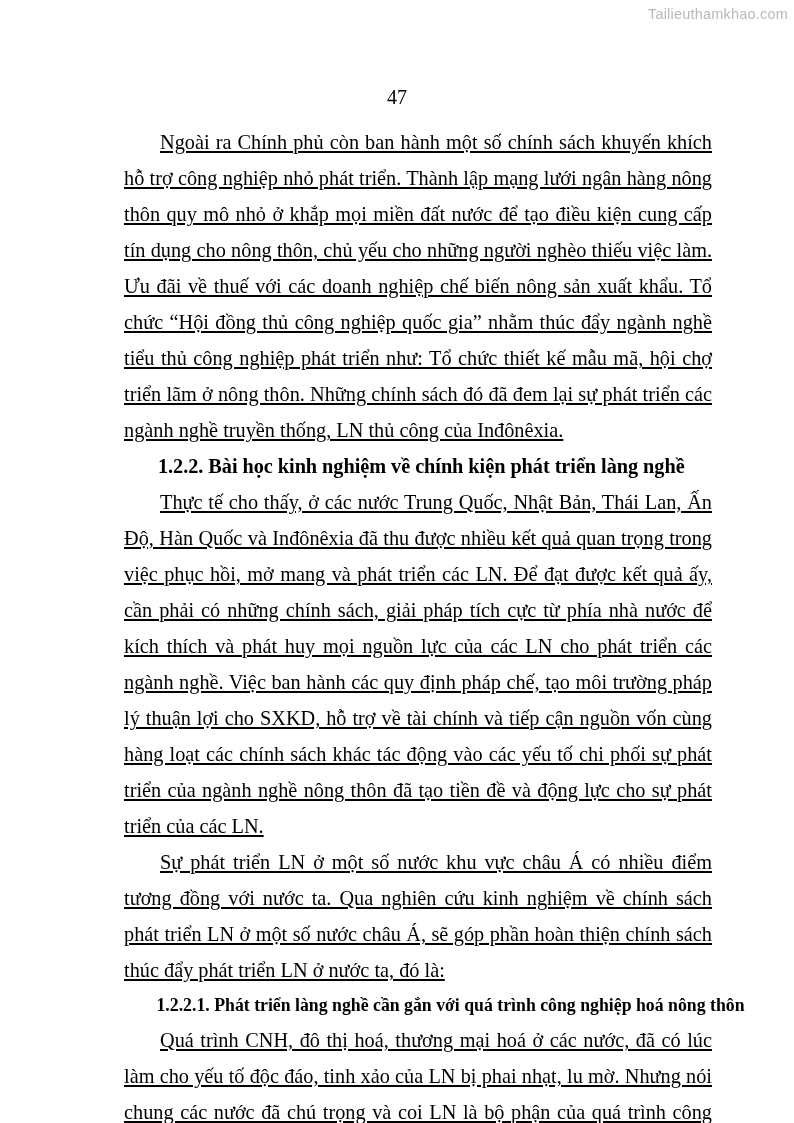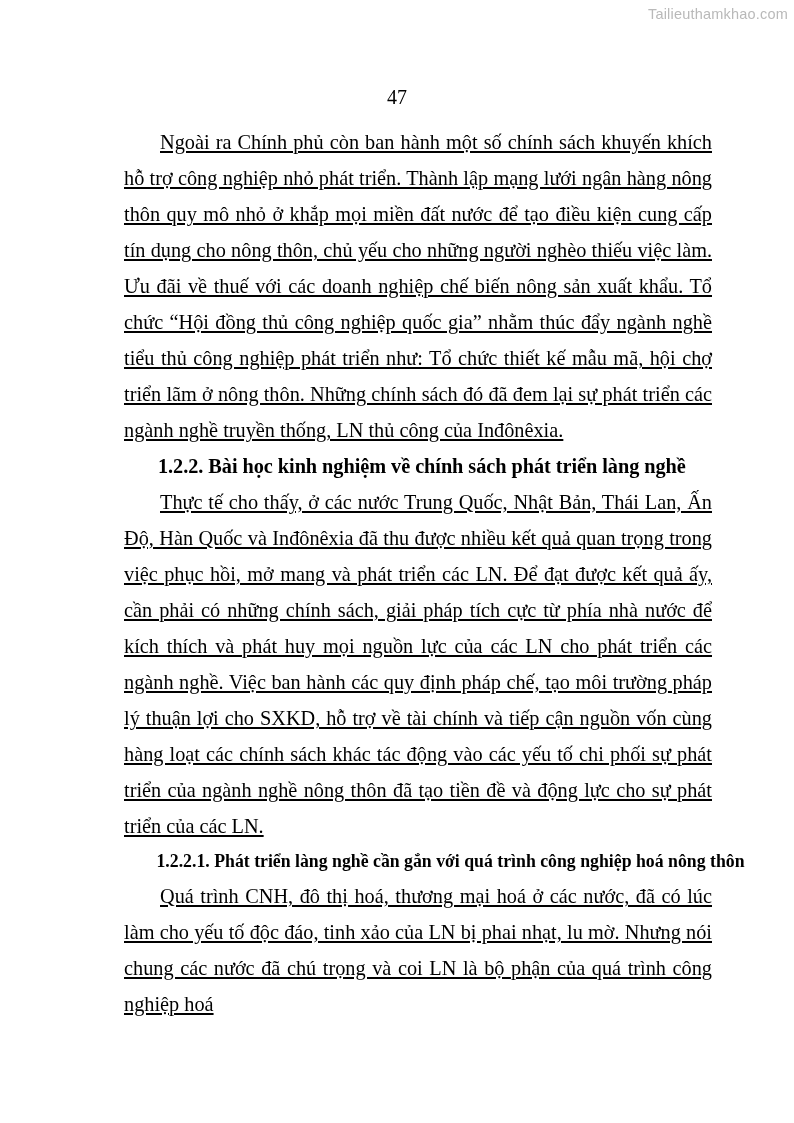--- a/index.html
+++ b/index.html
@@ -91,23 +91,24 @@
 <div class="page">
 
   <div class="watermark">Tailieuthamkhao.com</div>
 
   <div class="page-number">47</div>
 
   <div class="content">
 
     <p class="para">Ngoài ra Chính phủ còn ban hành một số chính sách khuyến khích hỗ trợ công nghiệp nhỏ phát triển. Thành lập mạng lưới ngân hàng nông thôn quy mô nhỏ ở khắp mọi miền đất nước để tạo điều kiện cung cấp tín dụng cho nông thôn, chủ yếu cho những người nghèo thiếu việc làm. Ưu đãi về thuế với các doanh nghiệp chế biến nông sản xuất khẩu. Tổ chức “Hội đồng thủ công nghiệp quốc gia” nhằm thúc đẩy ngành nghề tiểu thủ công nghiệp phát triển như: Tổ chức thiết kế mẫu mã, hội chợ triển lãm ở nông thôn. Những chính sách đó đã đem lại sự phát triển các ngành nghề truyền thống, LN thủ công của Inđônêxia.</p>
 
-    <h2 class="heading-2">1.2.2. Bài học kinh nghiệm về chính sách phát triển làng nghề</h2>
+    <h2 class="heading-2">1.2.2. Bài học kinh nghiệm về chính kiện phát triển làng nghề</h2>
 
     <p class="para">Thực tế cho thấy, ở các nước Trung Quốc, Nhật Bản, Thái Lan, Ấn Độ, Hàn Quốc và Inđônêxia đã thu được nhiều kết quả quan trọng trong việc phục hồi, mở mang và phát triển các LN. Để đạt được kết quả ấy, cần phải có những chính sách, giải pháp tích cực từ phía nhà nước để kích thích và phát huy mọi nguồn lực của các LN cho phát triển các ngành nghề. Việc ban hành các quy định pháp chế, tạo môi trường pháp lý thuận lợi cho SXKD, hỗ trợ về tài chính và tiếp cận nguồn vốn cùng hàng loạt các chính sách khác tác động vào các yếu tố chi phối sự phát triển của ngành nghề nông thôn đã tạo tiền đề và động lực cho sự phát triển của các LN.</p>
 
+    <p class="para">Sự phát triển LN ở một số nước khu vực châu Á có nhiều điểm tương đồng với nước ta. Qua nghiên cứu kinh nghiệm về chính sách phát triển LN ở một số nước châu Á, sẽ góp phần hoàn thiện chính sách thúc đẩy phát triển LN ở nước ta, đó là:</p>
 
     <h3 class="heading-3">1.2.2.1. Phát triển làng nghề cần gắn với quá trình công nghiệp hoá nông thôn</h3>
 
     <p class="para">Quá trình CNH, đô thị hoá, thương mại hoá ở các nước, đã có lúc làm cho yếu tố độc đáo, tinh xảo của LN bị phai nhạt, lu mờ. Nhưng nói chung các nước đã chú trọng và coi LN là bộ phận của quá trình công nghiệp hoá</p>
 
   </div>
 </div>
 
 </body></html>

